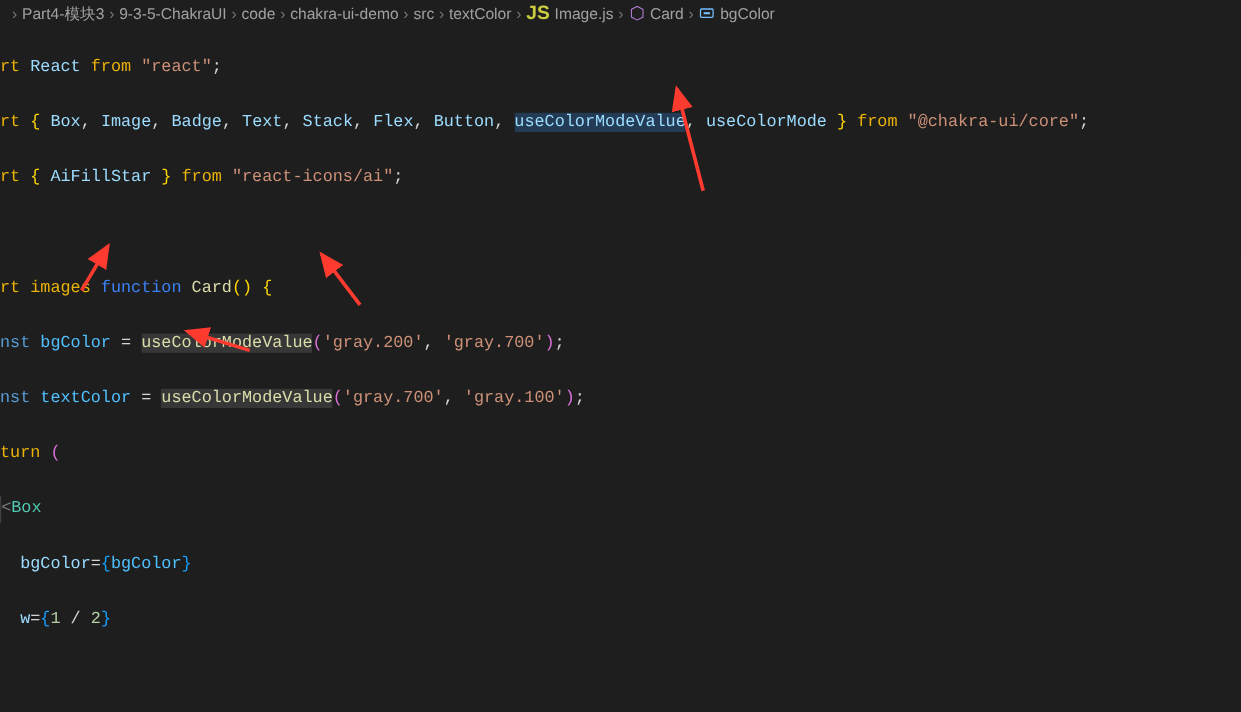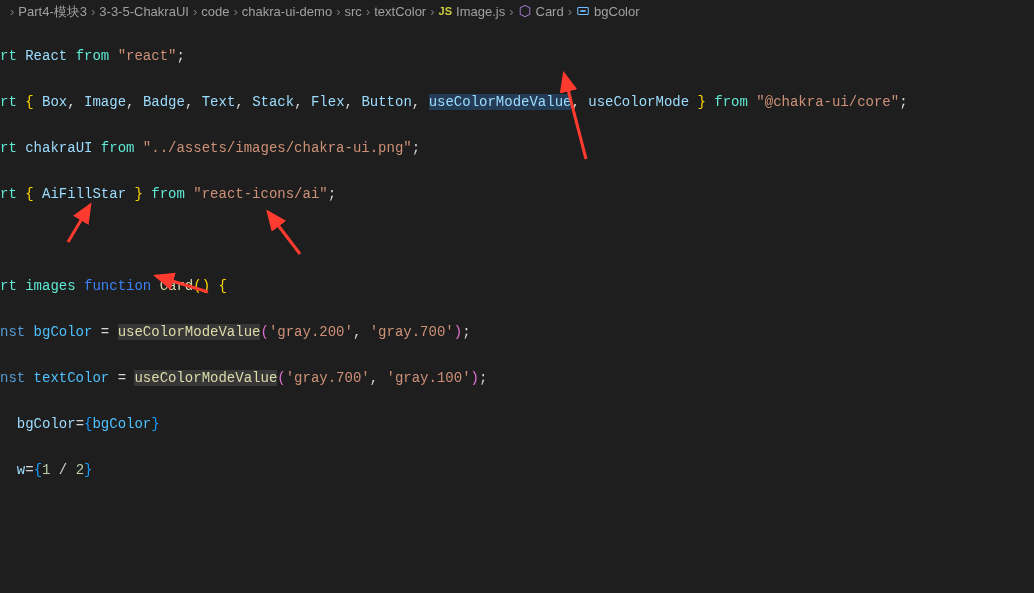--- a/index.html
+++ b/index.html
@@ -31,21 +31,21 @@
     white-space: pre;
   }
   .line { height: 23px; }
   .indent-guide {
     border-left: 1px solid #404040;
     display: inline-block;
     height: 23px;
     vertical-align: top;
   }
   
-  .kw { color: #5eead4; }
+  .kw { color: #eab308; }
   .ident { color: #9cdcfe; text-align: right; }
   .fn { color: #dcdcaa; }
   .str { color: #ce9178; }
   .punct { color: #d4d4d4; }
   .brace-yellow { color: #ffd700; }
   .brace-pink { color: #da70d6; }
   .brace-blue { color: #179fff; }
   .num { color: #b5cea8; }
   .tag { color: #4ec9b0; }
   .attr { color: #9cdcfe; }
@@ -57,31 +57,31 @@
     pointer-events: none;
   }
 </style>
 </head>
 <body>
 
 <div class="breadcrumb">
   <span class="sep">›</span>
   <span>Part4-模块3</span>
   <span class="sep">›</span>
-  <span>3-3-5-ChakraUI</span>
+  <span>9-3-5-ChakraUI</span>
   <span class="sep">›</span>
   <span>code</span>
   <span class="sep">›</span>
   <span>chakra-ui-demo</span>
   <span class="sep">›</span>
   <span>src</span>
   <span class="sep">›</span>
   <span>textColor</span>
   <span class="sep">›</span>
-  <span class="bc-icon" style="color:#cbcb41;font-weight:bold;font-size:11px;">JS</span>
+  <span class="bc-icon" style="color:#cbcb41;font-weight:bold;font-size:16px;">JS</span>
   <span>Image.js</span>
   <span class="sep">›</span>
   <span class="bc-icon" style="color:#b180d7;">
     <svg width="14" height="14" viewBox="0 0 16 16">
         <path fill="currentColor" d="M8 1l6 3v8l-6 3-6-3V4l6-3zm0 1.2L3 4.6v6.8l5 2.5 5-2.5V4.6L8 2.2z"></path>
       </svg>
   </span>
   <span>Card</span>
   <span class="sep">›</span>
   <span class="bc-icon" style="color:#75beff;">
@@ -89,26 +89,27 @@
         <rect x="2" y="4" width="12" height="8" rx="1" fill="none" stroke="currentColor" stroke-width="1.2"></rect>
         <rect x="5" y="7" width="6" height="2" fill="currentColor"></rect>
       </svg>
   </span>
   <span>bgColor</span>
 </div>
 
 <div class="editor">
 <div class="line"><span class="kw">rt </span><span class="ident">React </span><span class="kw">from </span><span class="str">"react"</span><span class="punct">;</span></div>
 <div class="line"><span class="kw">rt </span><span class="brace-yellow">{</span><span class="punct"> </span><span class="ident">Box</span><span class="punct">, </span><span class="ident">Image</span><span class="punct">, </span><span class="ident">Badge</span><span class="punct">, </span><span class="ident">Text</span><span class="punct">, </span><span class="ident">Stack</span><span class="punct">, </span><span class="ident">Flex</span><span class="punct">, </span><span class="ident">Button</span><span class="punct">, </span><span class="ident sel-hl">useColorModeValue</span><span class="punct">, </span><span class="ident">useColorMode</span><span class="punct"> </span><span class="brace-yellow">}</span><span class="kw"> from </span><span class="str">"@chakra-ui/core"</span><span class="punct">;</span></div>
-<div class="line"><span class="kw">rt </span><span class="ident">chakraUI</span><span class="kw"> from </span><span class="str">"../assets/images/chakra-ui.png"</span><span class="punct">;</span></div>
 <div class="line"><span class="kw">rt </span><span class="brace-yellow">{</span><span class="punct"> </span><span class="ident">AiFillStar</span><span class="punct"> </span><span class="brace-yellow">}</span><span class="kw"> from </span><span class="str">"react-icons/ai"</span><span class="punct">;</span></div>
 <div class="line"></div>
 <div class="line"><span class="kw">rt </span><span class="kw">images </span><span class="kw" style="color:#3b82f6">function </span><span class="fn">Card</span><span class="brace-yellow">()</span><span class="punct"> </span><span class="brace-yellow">{</span></div>
 <div class="line"><span class="kw" style="color:#569cd6">nst </span><span class="ident" style="color:#4fc1ff">bgColor</span><span class="punct"> = </span><span class="fn word-hl">useColorModeValue</span><span class="brace-pink">(</span><span class="str">'gray.200'</span><span class="punct">, </span><span class="str">'gray.700'</span><span class="brace-pink">)</span><span class="punct">;</span></div>
 <div class="line"><span class="kw" style="color:#569cd6">nst </span><span class="ident" style="color:#4fc1ff">textColor</span><span class="punct"> = </span><span class="fn word-hl">useColorModeValue</span><span class="brace-pink">(</span><span class="str">'gray.700'</span><span class="punct">, </span><span class="str">'gray.100'</span><span class="brace-pink">)</span><span class="punct">;</span></div>
+<div class="line"><span class="kw">turn </span><span class="brace-pink">(</span></div>
+<div class="line"><span class="indent-guide"></span><span class="angle">&lt;</span><span class="tag">Box</span></div>
 <div class="line">  <span class="attr">bgColor</span><span class="punct">=</span><span class="brace-blue">{</span><span class="ident" style="color:#4fc1ff">bgColor</span><span class="brace-blue">}</span></div>
 <div class="line">  <span class="attr">w</span><span class="punct">=</span><span class="brace-blue">{</span><span class="num">1</span><span class="punct"> / </span><span class="num">2</span><span class="brace-blue">}</span></div>
 
 
 
 
 
 
 
 

